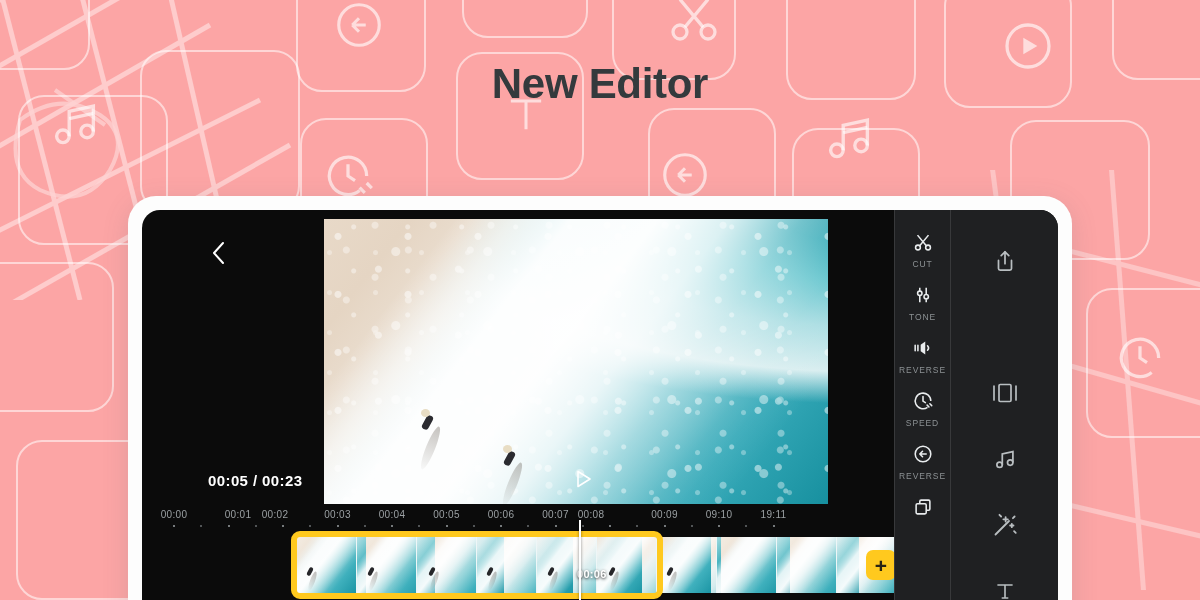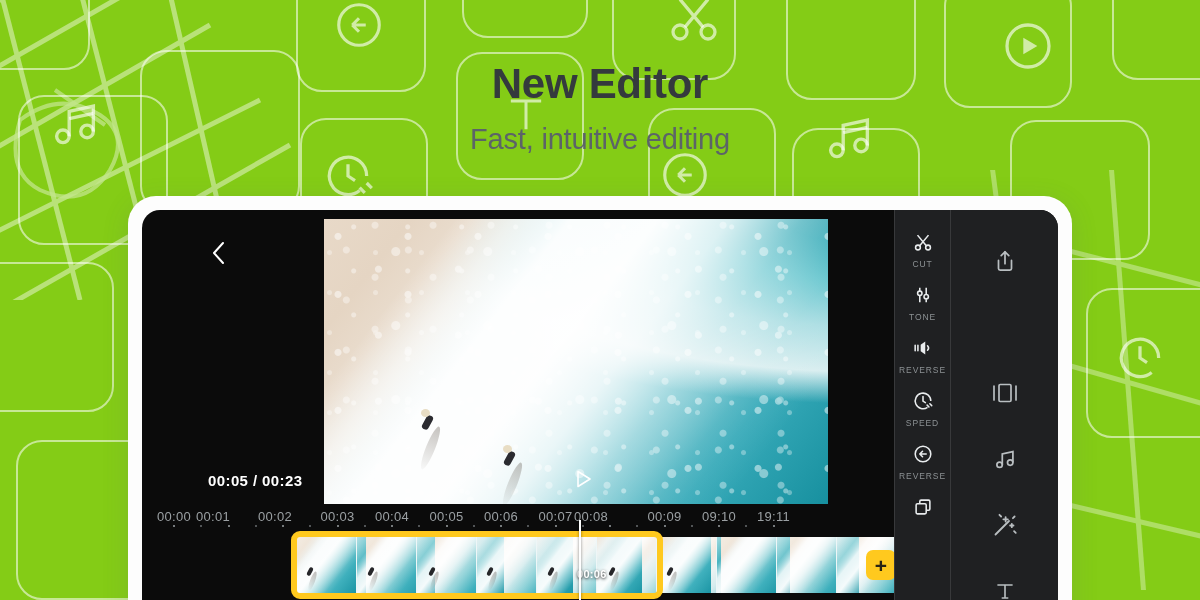--- a/index.html
+++ b/index.html
@@ -8,21 +8,21 @@
     width: 1200px;
     height: 600px;
     overflow: hidden;
     font-family: "Liberation Sans", sans-serif;
   }
 
   #stage {
     position: relative;
     width: 1200px;
     height: 600px;
-    background: #84cc16;
+    background: #fca5a5;
     overflow: hidden;
   }
 
   
   #bg-pattern {
     position: absolute;
     inset: 0;
     pointer-events: none;
   }
   .wm-tile {
@@ -258,21 +258,21 @@
   #ruler {
     position: absolute;
     left: 0; right: 0;
     top: 0;
     height: 28px;
   }
   .ruler-mark {
     position: absolute;
     top: 3px;
     transform: translateX(-50%);
-    font-size: 13px;
+    font-size: 10px;
     color: #9ba0a3;
     letter-spacing: 0.3px;
     white-space: nowrap;
   }
   .ruler-dot {
     position: absolute;
     top: 19px;
     width: 2px; height: 2px;
     border-radius: 50%;
     background: #6a6e71;
@@ -484,21 +484,20 @@
     <div class="wm-icon" style="left:1112px; top:330px;">
       <svg width="56" height="56" viewBox="0 0 24 24" fill="none" stroke="currentColor" stroke-width="1.4">
         <path d="M20 12a8 8 0 1 0-3 6.2"></path>
           <path d="M12 7v5l3 2"></path>
       </svg>
     </div>
   </div>
 
   <div id="headline-block">
     <div id="title">New Editor</div>
-    <div id="subtitle">Fast, intuitive editing</div>
   </div>
 
   <div id="device">
     <div id="screen">
 
       <div id="back-btn">
         <svg width="18" height="26" viewBox="0 0 18 26" fill="none" stroke="#ffffff" stroke-width="2" stroke-linecap="round" stroke-linejoin="round">
           <path d="M13 3 4 13l9 10"></path>
         </svg>
       </div>
@@ -640,21 +639,21 @@
             </svg>
           </span>
         </div>
       </div>
 
       <div id="timeline">
         <div id="ruler">
             <div class="ruler-mark" style="left: 32px;">00:00</div>
             <div class="ruler-dot major" style="left: 32px;"></div>
             <div class="ruler-dot" style="left: 59.25px;"></div>
-            <div class="ruler-mark" style="left: 71px;">00:01</div>
+            <div class="ruler-mark" style="left: 96px;">00:01</div>
             <div class="ruler-dot major" style="left: 86.5px;"></div>
             <div class="ruler-dot" style="left: 113.75px;"></div>
             <div class="ruler-mark" style="left: 133px;">00:02</div>
             <div class="ruler-dot major" style="left: 141px;"></div>
             <div class="ruler-dot" style="left: 168.25px;"></div>
             <div class="ruler-mark" style="left: 195.5px;">00:03</div>
             <div class="ruler-dot major" style="left: 195.5px;"></div>
             <div class="ruler-dot" style="left: 222.75px;"></div>
             <div class="ruler-mark" style="left: 250px;">00:04</div>
             <div class="ruler-dot major" style="left: 250px;"></div>

